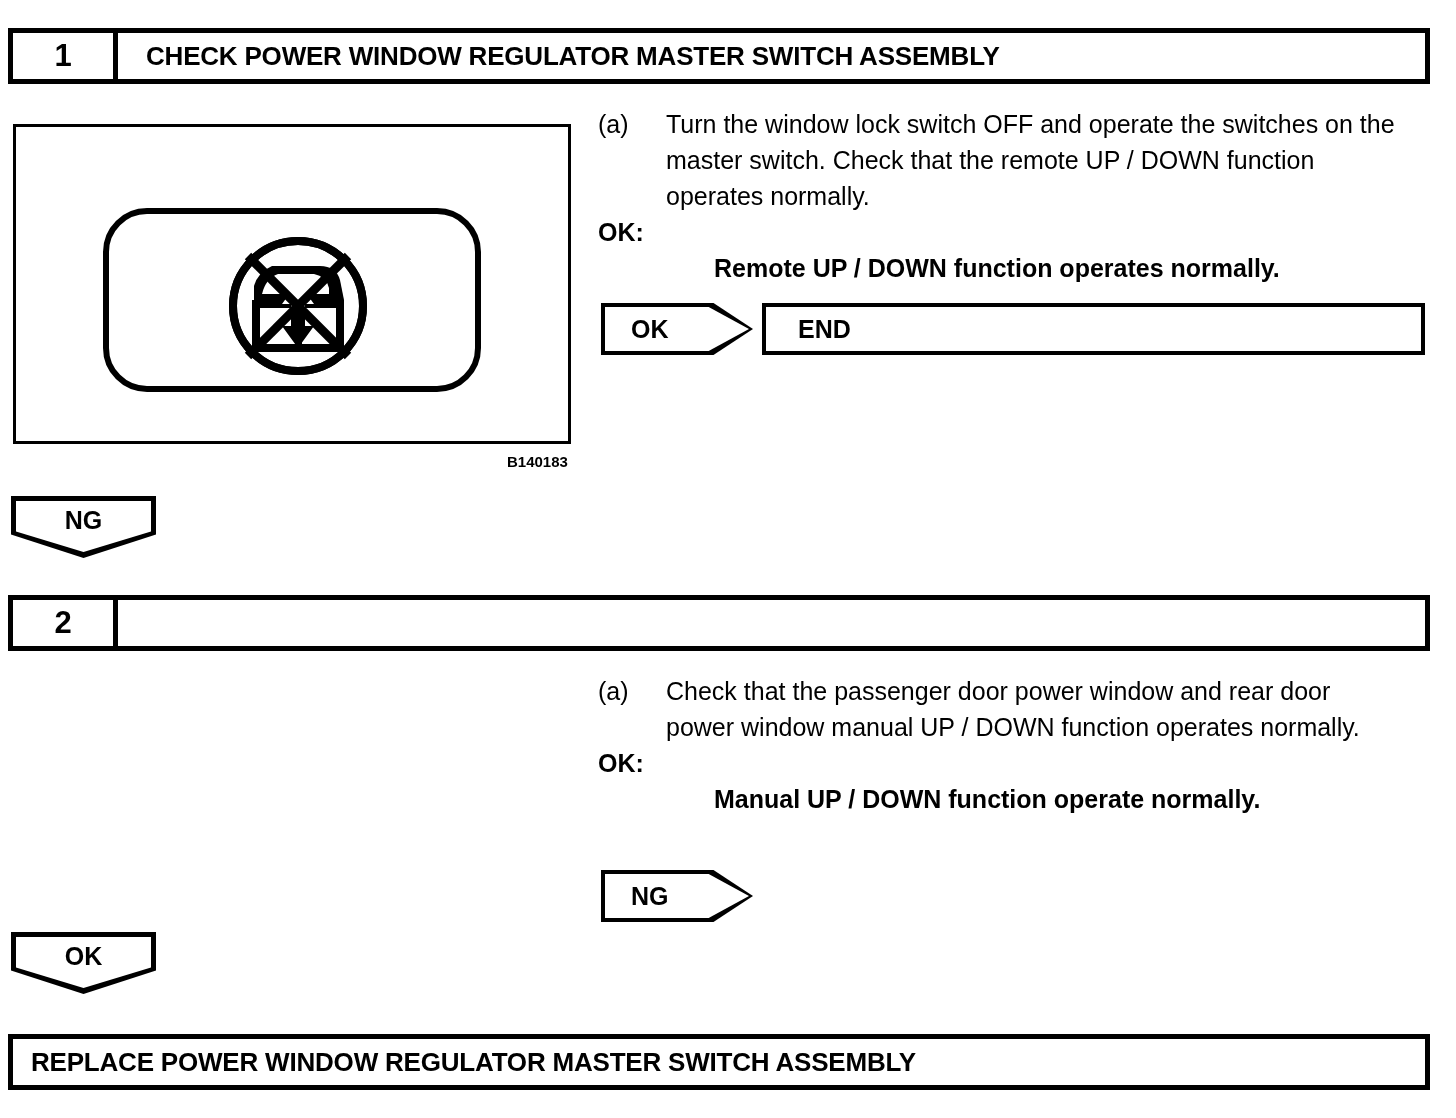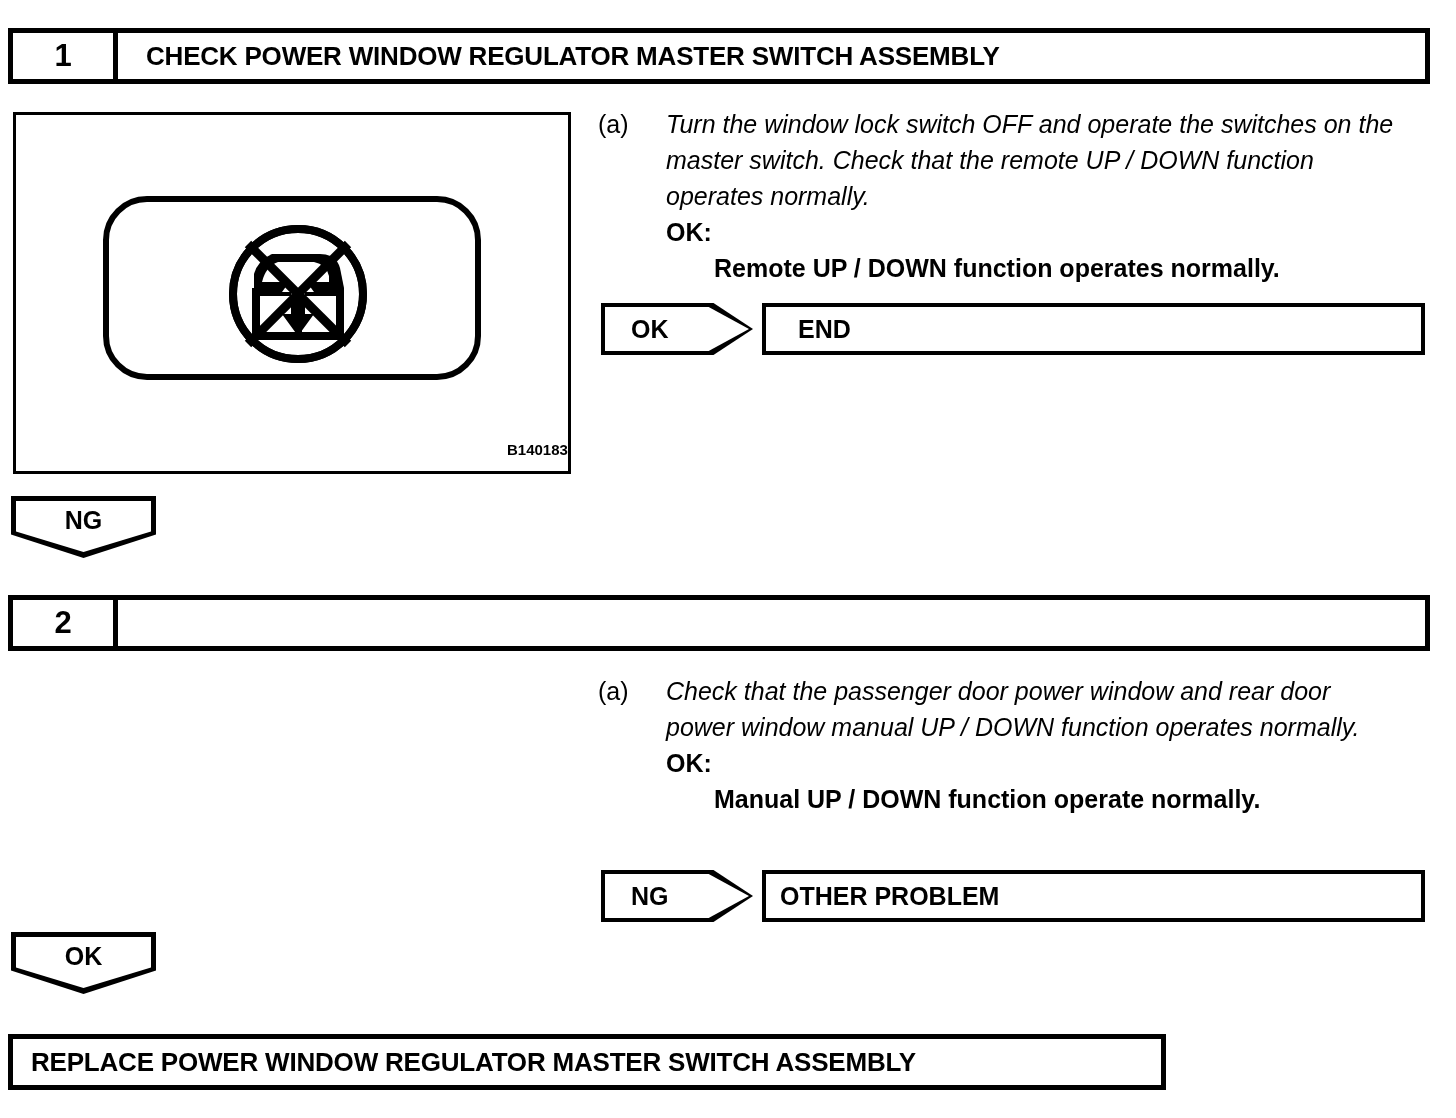--- a/index.html
+++ b/index.html
@@ -82,25 +82,23 @@
   .instr-row {
     display: flex;
     align-items: flex-start;
   }
   .instr-marker {
     width: 68px;
     flex: 0 0 68px;
   }
   .instr-text {
     flex: 1 1 auto;
-    font-style: italic;
   }
   .ok-label {
     font-weight: bold;
-    margin-left: 68px;
   }
   .ok-value {
     font-weight: bold;
     margin-left: 116px;
   }
 
   
   .result-row {
     position: absolute;
     display: flex;
@@ -186,21 +184,21 @@
 </head>
 <body>
 
 <div id="page">
 
   <div class="step-header" style="left:8px; top:28px; width:1422px; height:56px;">
     <div class="step-number-cell">1</div>
     <div class="step-title-cell">CHECK POWER WINDOW REGULATOR MASTER SWITCH ASSEMBLY</div>
   </div>
 
-  <div class="figure-panel" style="left:13px; top:112px; width:558px; height:362px;">
+  <div class="figure-panel" style="left:13px; top:124px; width:558px; height:320px;">
 
     <div class="switch-body" style="left:87px; top:81px; width:378px; height:184px;">
       <svg width="378" height="184" viewBox="0 0 378 184" style="position:absolute; left:0; top:0;">
         <g transform="translate(189,92)">
 
           <circle cx="0" cy="0" r="65" fill="none" stroke="#000" stroke-width="8"></circle>
 
           <g>
 
             <path d="M -44 -6
@@ -265,22 +263,21 @@
       <div class="instr-text">Check that the passenger door power window and rear door power window manual UP / DOWN function operates normally.</div>
     </div>
     <div class="ok-label">OK:</div>
     <div class="ok-value">Manual UP / DOWN function operate normally.</div>
   </div>
 
   <div class="result-row" style="left:601px; top:870px; width:824px;">
     <div class="result-tag">
       <div class="result-tag-inner">NG</div>
     </div>
-    <div class="result-box" style="width:666px;">OTHER PROBLEM</div>
   </div>
 
   <div class="flow-tag" style="left:11px; top:932px;">
     <div class="flow-tag-inner">OK</div>
   </div>
 
-  <div class="conclusion-bar" style="left:8px; top:1034px; width:1158px; height:56px;">REPLACE POWER WINDOW REGULATOR MASTER SWITCH ASSEMBLY</div>
+  <div class="conclusion-bar" style="left:8px; top:1034px; width:1422px; height:56px;">REPLACE POWER WINDOW REGULATOR MASTER SWITCH ASSEMBLY</div>
 
 </div>
 
 </body></html>

